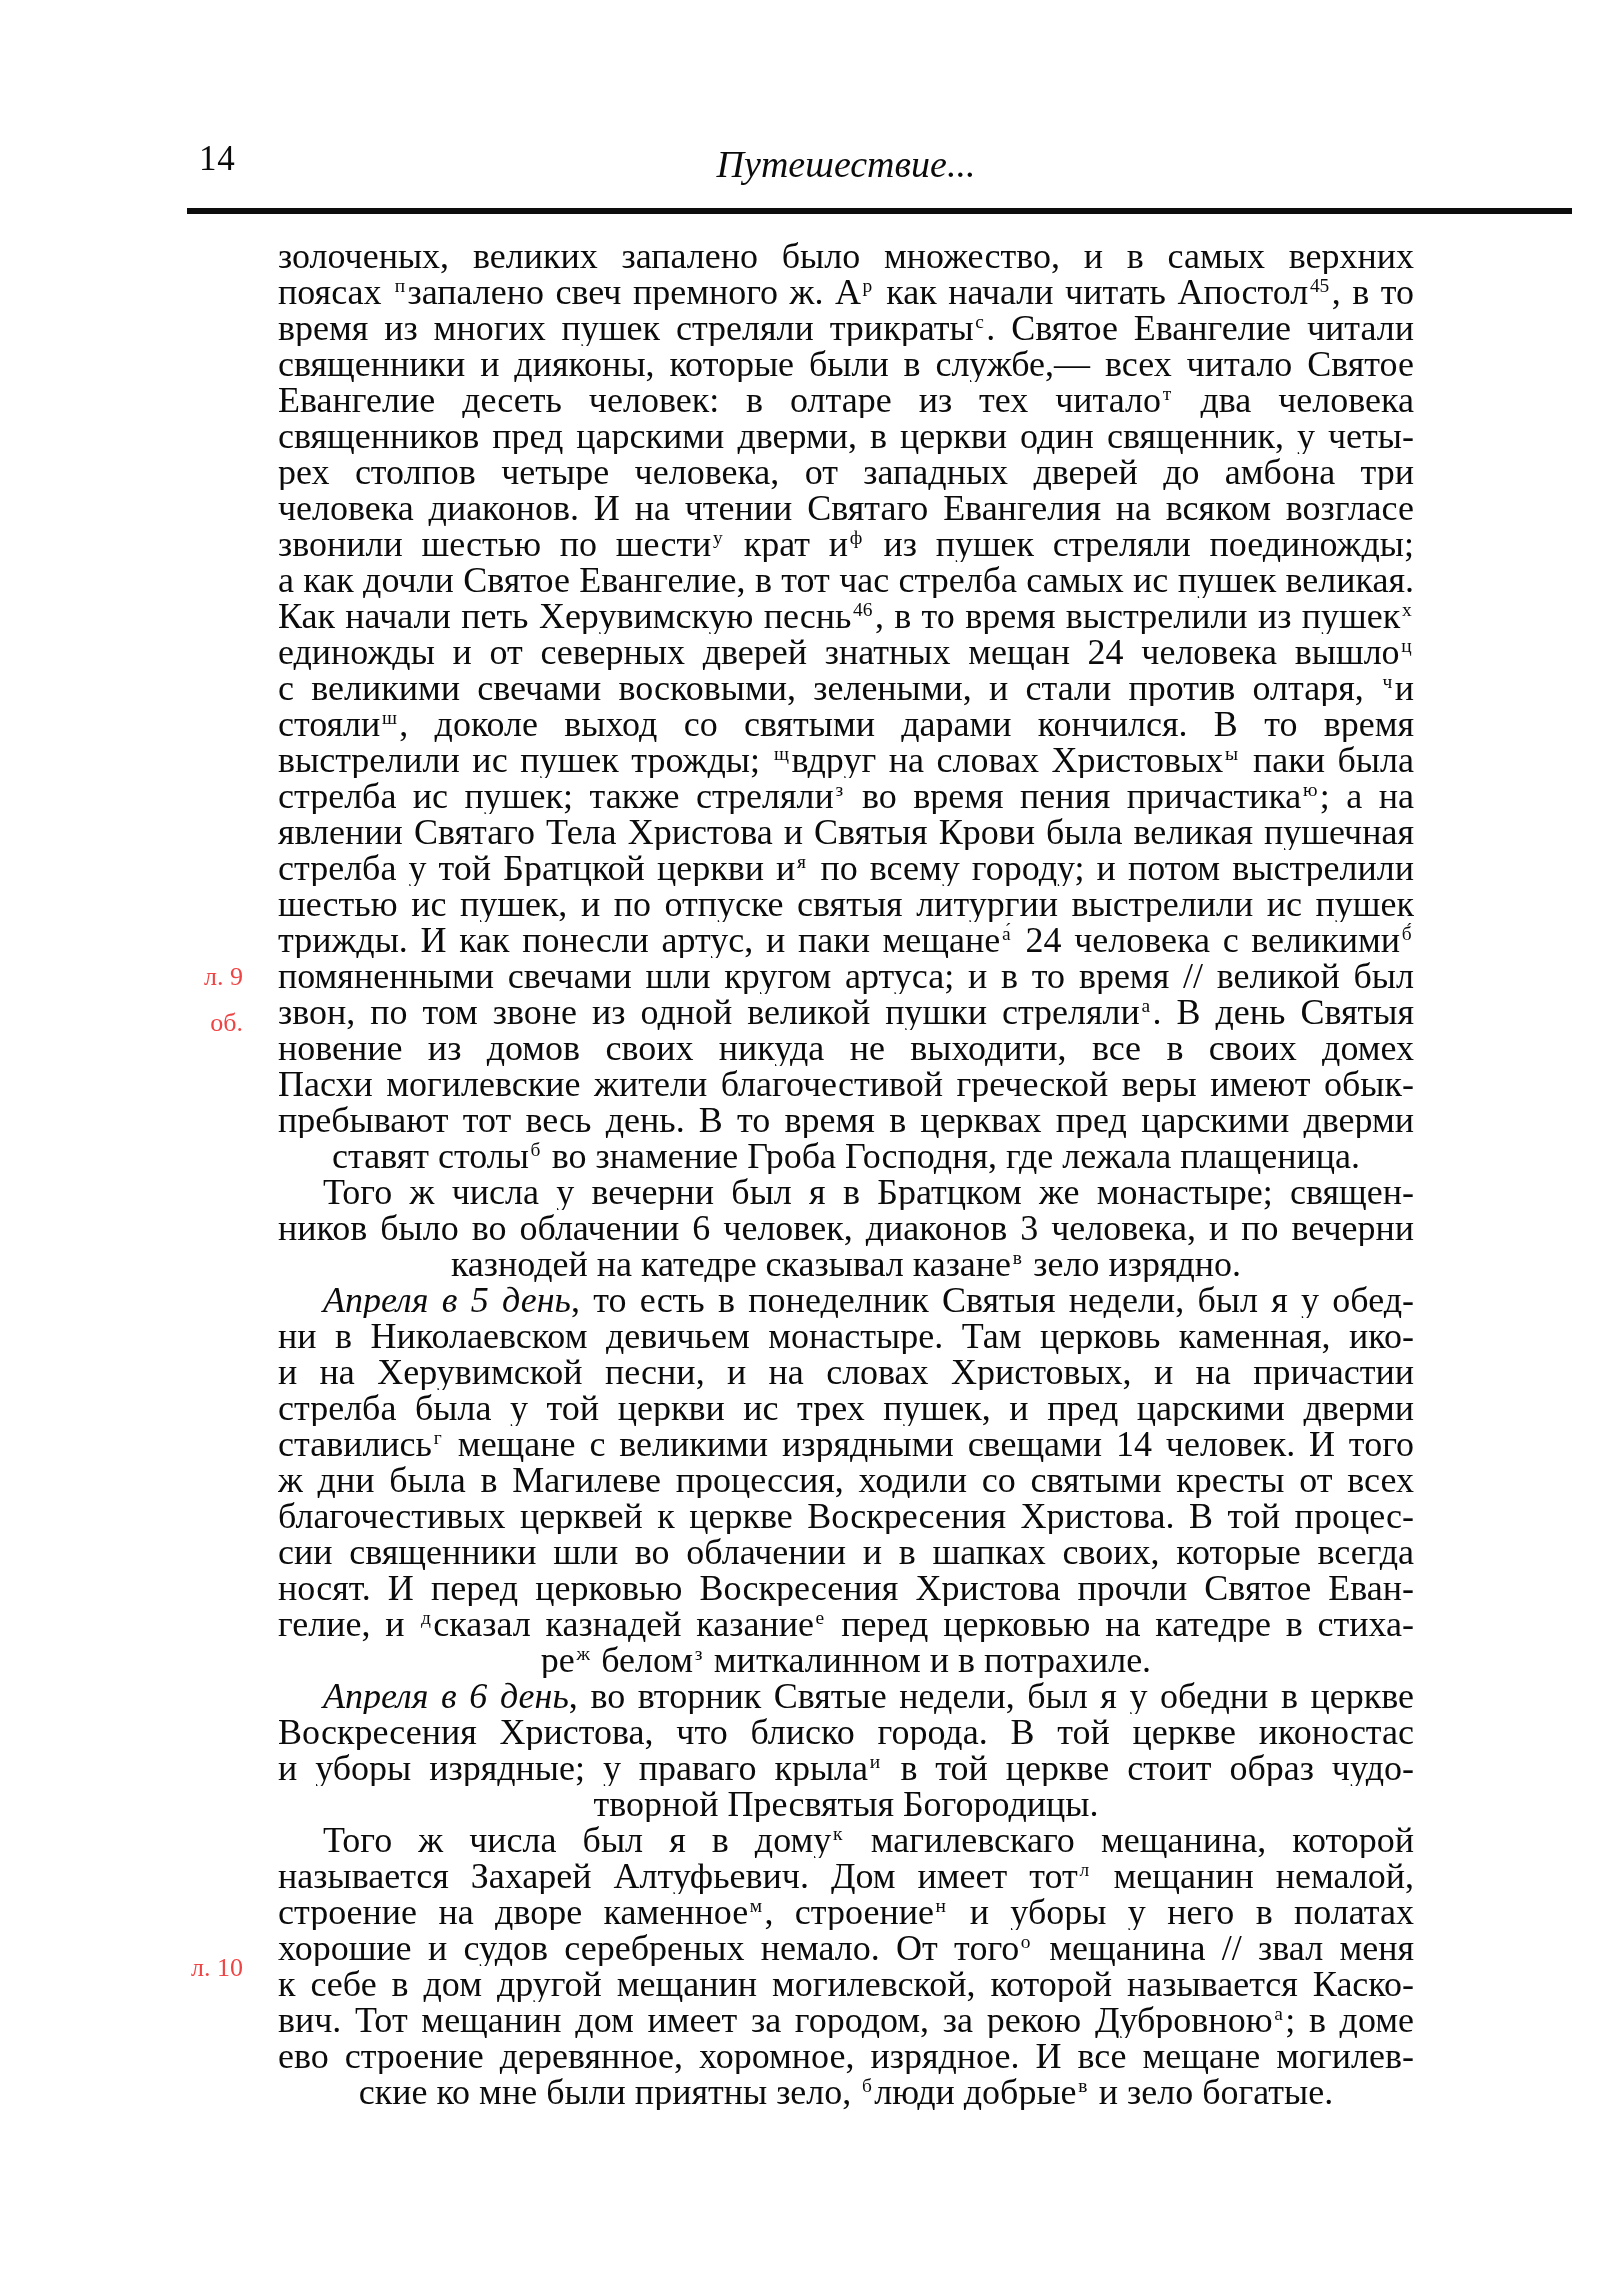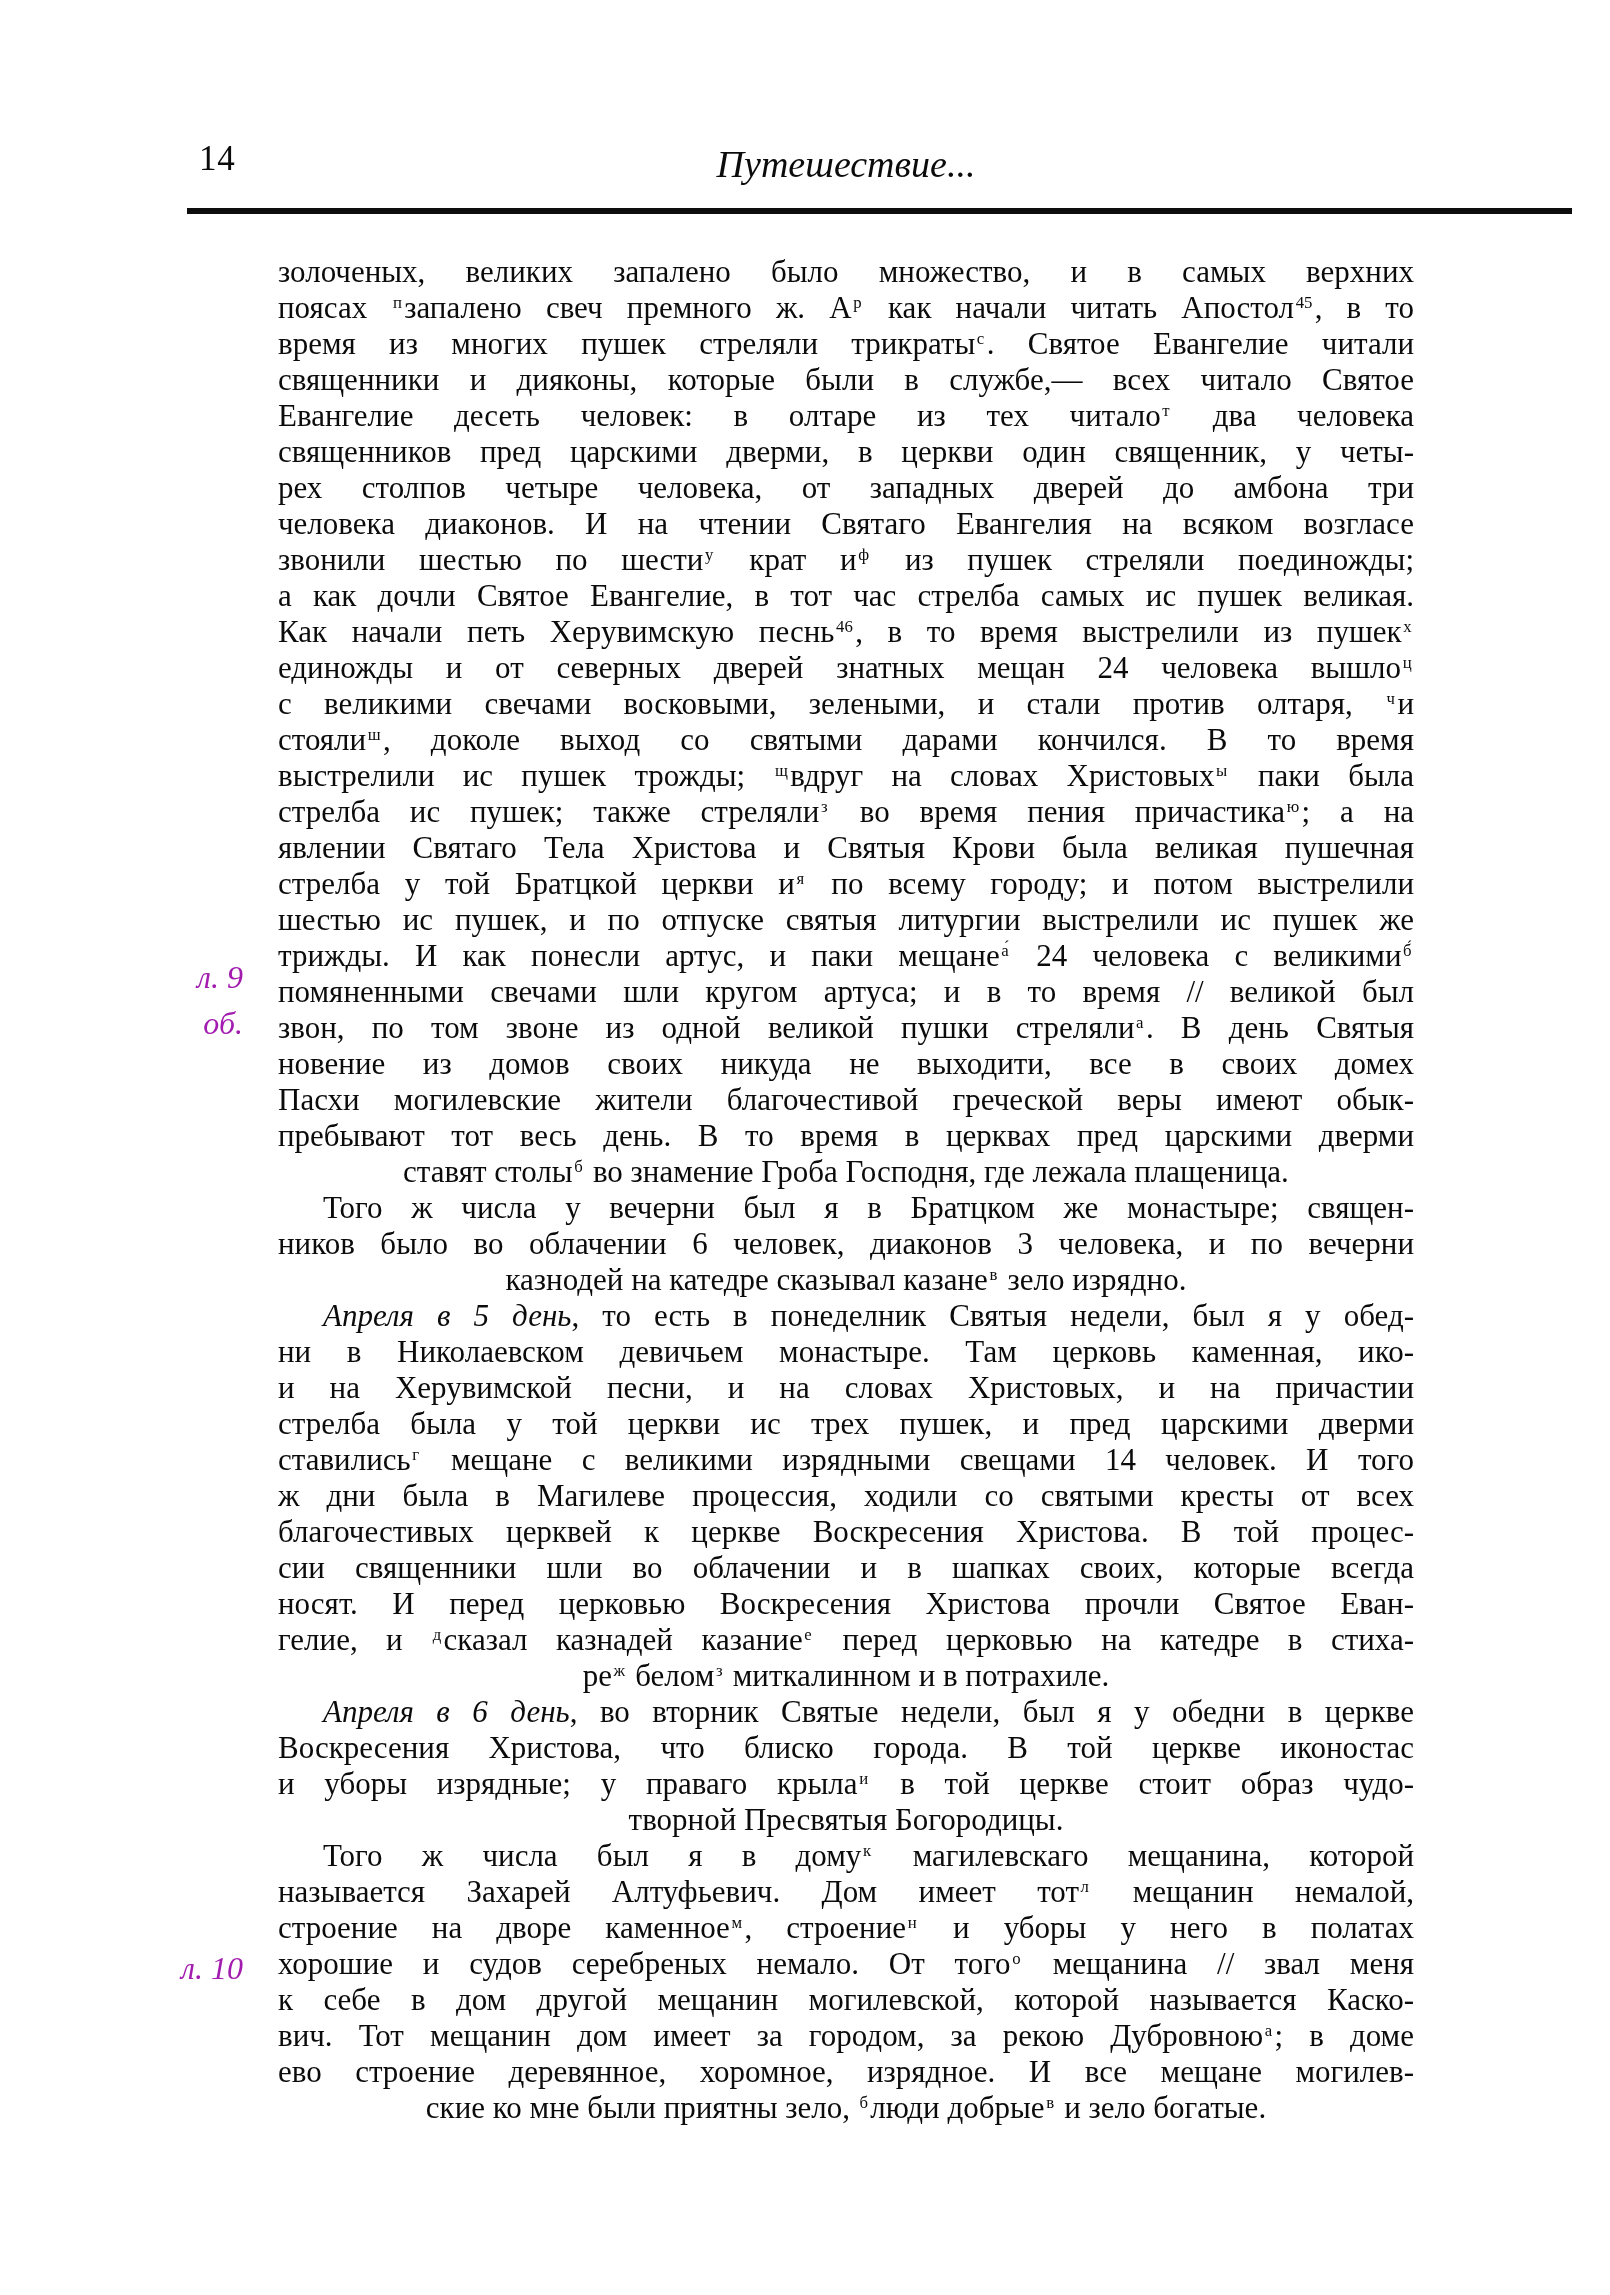--- a/index.html
+++ b/index.html
@@ -19,44 +19,43 @@
   .runtitle {
     position: absolute; left: 278px; top: 142px; width: 1136px;
     text-align: center; font-style: italic; font-size: 38px;
   }
   .rule {
     position: absolute; left: 187px; top: 208px;
     width: 1385px; height: 5.6px; background: #0d0d0d;
   }
   .bodytext {
     position: absolute; left: 278px; top: 238px; width: 1136px;
-    font-size: 31px;
-    margin-top: 16px;
+    font-size: 36px;
   }
   .line {
     height: 36px; line-height: 36px;
     overflow: hidden;
     white-space: normal;
   }
   .line.j { text-align: justify; text-align-last: justify; }
   .line.j::after { content: ""; display: inline-block; width: 100%; height: 0; }
   .line.l { text-align: center; }
   .line.ind { padding-left: 45px; }
   sup {
     font-size: 0.54em;
     line-height: 0;
     vertical-align: baseline;
     position: relative; top: -0.62em;
     margin: 0 2.4px 0 1.6px;
   }
   .mnote {
     position: absolute; left: 151px; width: 92px;
     text-align: right;
-    font-style: italic; font-size: 32px; line-height: 46px;
-    color: #a21caf;
+    font-size: 26px; line-height: 46px;
+    color: #ef4444;
   }
 </style>
 </head>
 <body>
 
 <div class="page">
   <div class="pagenum">14</div>
   <div class="runtitle">Путешествие...</div>
   <div class="rule"></div>
   <div class="bodytext" id="bodytext">

